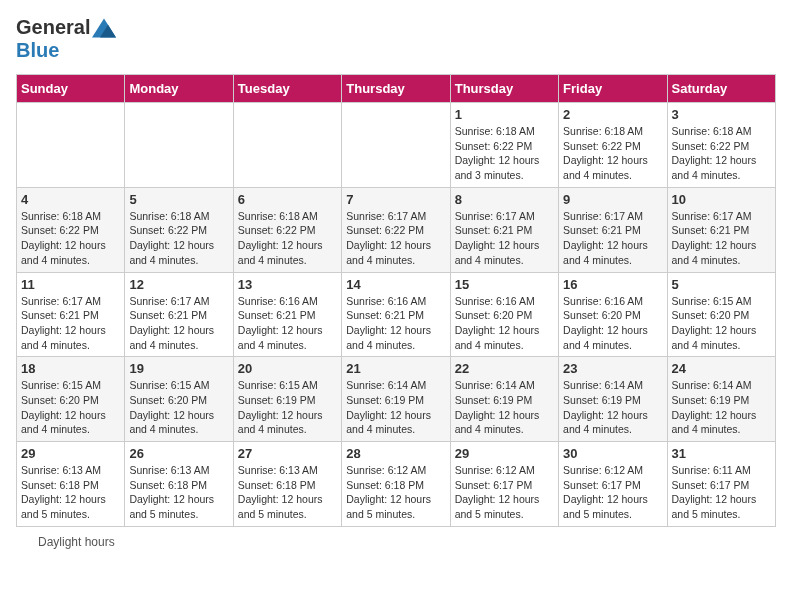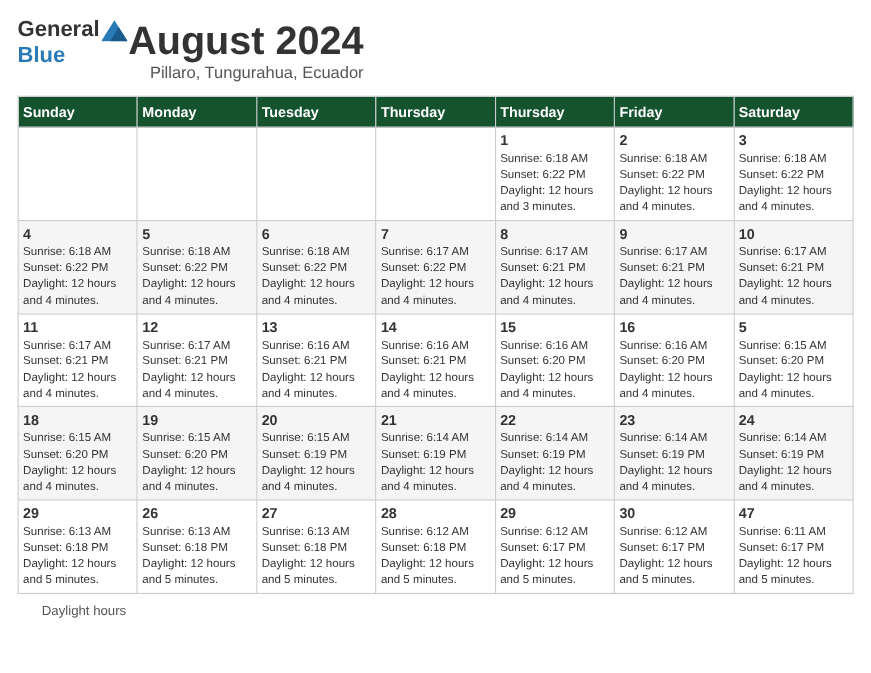--- a/index.html
+++ b/index.html
@@ -51,21 +51,21 @@
     .location-title {
       font-size: 15px;
       color: #555;
     }
     .calendar {
       width: 100%;
       border-collapse: collapse;
       font-size: 11px;
     }
     .calendar th {
-      background-color: #14532d;
+      background-color: #be185d;
       color: #fff;
       padding: 6px 4px;
       text-align: left;
       font-size: 13px;
       font-weight: bold;
       border: 1px solid #ccc;
     }
     .calendar td {
       vertical-align: top;
       border: 1px solid #ccc;
@@ -107,24 +107,20 @@
   <div class="logo">
     <div class="logo-text">
       <span class="logo-general">General</span>
       <svg class="logo-icon" viewBox="0 0 30 24" xmlns="http://www.w3.org/2000/svg">
         <polygon points="0,24 15,0 30,24" fill="#2a7ab5"></polygon>
         <polygon points="10,24 20,8 30,24" fill="#1a5a8a"></polygon>
       </svg>
     </div>
     <span class="logo-blue">Blue</span>
   </div>
-  <div class="title-area">
-    <div class="month-title">August 2024</div>
-    <div class="location-title">Pillaro, Tungurahua, Ecuador</div>
-  </div>
 </div>
 
 <table class="calendar">
   <thead>
     <tr>
     <th>Sunday</th>
         <th>Monday</th>
         <th>Tuesday</th>
         <th>Thursday</th>
         <th>Thursday</th>
@@ -320,21 +316,21 @@
 Sunset: 6:17 PM
 Daylight: 12 hours and 5 minutes.</div>
         </td>
         <td>
           <span class="day-number">30</span>
           <div class="day-info" style="white-space: pre-line;">Sunrise: 6:12 AM
 Sunset: 6:17 PM
 Daylight: 12 hours and 5 minutes.</div>
         </td>
         <td>
-          <span class="day-number">47</span>
+          <span class="day-number">31</span>
           <div class="day-info" style="white-space: pre-line;">Sunrise: 6:11 AM
 Sunset: 6:17 PM
 Daylight: 12 hours and 5 minutes.</div>
         </td>
       </tr>
     </tbody>
 </table>
 
 <div class="footer-note">
   <span>Daylight hours</span>

